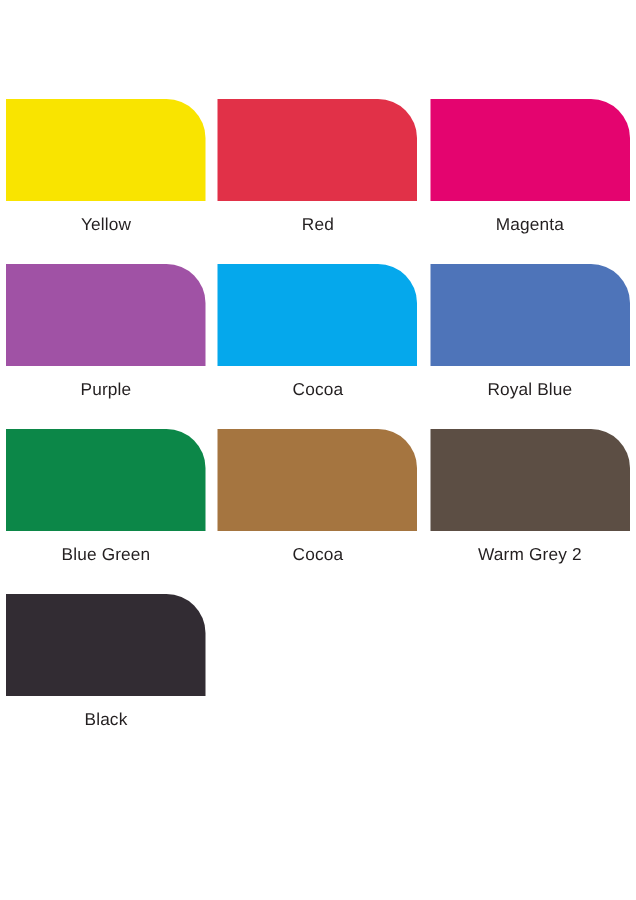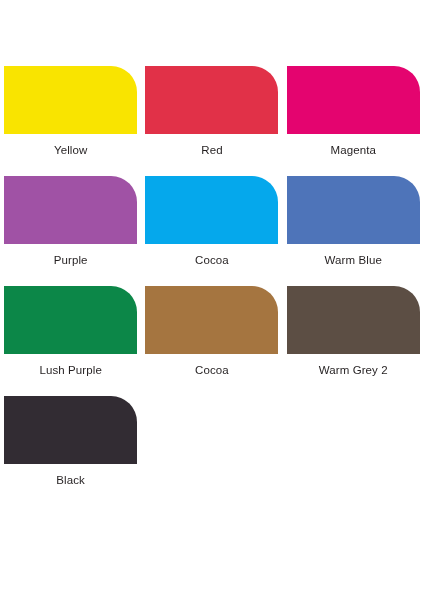--- a/index.html
+++ b/index.html
@@ -78,25 +78,25 @@
       <div class="swatch-cell">
         <div class="swatch-chip" style="background-color: rgb(160, 82, 165);"></div>
         <div class="swatch-label" style="color: rgb(35, 31, 32);">Purple</div>
       </div>
       <div class="swatch-cell">
         <div class="swatch-chip" style="background-color: rgb(5, 168, 236);"></div>
         <div class="swatch-label" style="color: rgb(35, 31, 32);">Cocoa</div>
       </div>
       <div class="swatch-cell">
         <div class="swatch-chip" style="background-color: rgb(78, 116, 185);"></div>
-        <div class="swatch-label" style="color: rgb(35, 31, 32);">Warm Blue</div>
+        <div class="swatch-label" style="color: rgb(35, 31, 32);">Royal Blue</div>
       </div>
       <div class="swatch-cell">
         <div class="swatch-chip" style="background-color: rgb(12, 135, 72);"></div>
-        <div class="swatch-label" style="color: rgb(35, 31, 32);">Lush Purple</div>
+        <div class="swatch-label" style="color: rgb(35, 31, 32);">Blue Green</div>
       </div>
       <div class="swatch-cell">
         <div class="swatch-chip" style="background-color: rgb(165, 117, 64);"></div>
         <div class="swatch-label" style="color: rgb(35, 31, 32);">Cocoa</div>
       </div>
       <div class="swatch-cell">
         <div class="swatch-chip" style="background-color: rgb(92, 78, 68);"></div>
         <div class="swatch-label" style="color: rgb(35, 31, 32);">Warm Grey 2</div>
       </div>
       <div class="swatch-cell">

